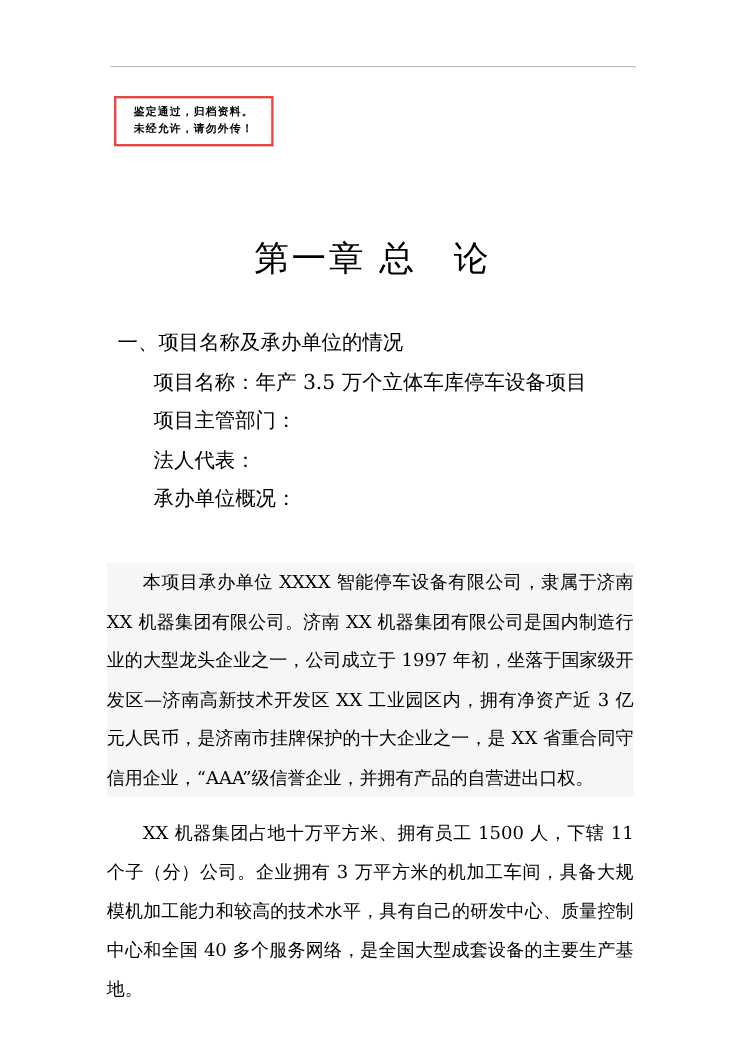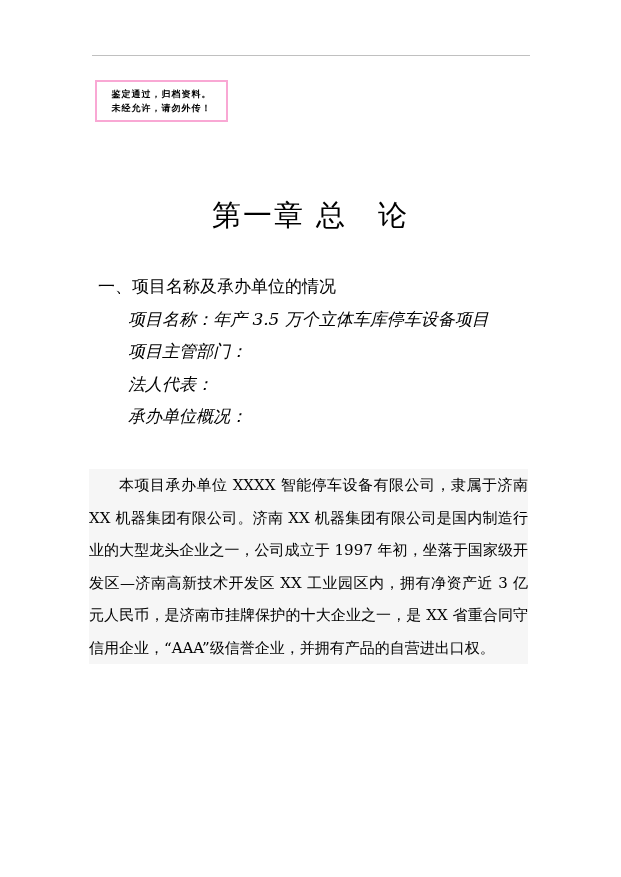--- a/index.html
+++ b/index.html
@@ -23,21 +23,21 @@
     width: 438px;
     height: 1px;
     background: #c0c0c0;
   }
   .stamp-box {
     position: absolute;
     left: 95px;
     top: 80px;
     width: 129px;
     height: 38px;
-    border: 2px solid #f9a8d4;
+    border: 2px solid #ef4444;
     background: #ffffff;
     display: flex;
     flex-direction: column;
     justify-content: center;
     align-items: center;
     gap: 1px;
   }
   .stamp-line {
     font-size: 9px;
     font-weight: bold;
@@ -64,21 +64,20 @@
     width: 440px;
     font-size: 17px;
     line-height: 32.5px;
   }
   .section-heading {
     white-space: nowrap;
   }
   .info-line {
     padding-left: 30px;
     white-space: nowrap;
-    font-style: italic;
   }
   .para {
     position: absolute;
     left: 89px;
     width: 439px;
     font-size: 15px;
     line-height: 32.5px;
     text-align: justify;
     text-indent: 2em;
   }
@@ -108,14 +107,15 @@
   <div class="content">
     <div class="section-heading">一、项目名称及承办单位的情况</div>
     <div class="info-line">项目名称：年产 3.5 万个立体车库停车设备项目</div>
     <div class="info-line">项目主管部门：</div>
     <div class="info-line">法人代表：</div>
     <div class="info-line">承办单位概况：</div>
   </div>
 
   <div class="para para-shaded">本项目承办单位 XXXX 智能停车设备有限公司，隶属于济南 XX 机器集团有限公司。济南 XX 机器集团有限公司是国内制造行业的大型龙头企业之一，公司成立于 1997 年初，坐落于国家级开发区—济南高新技术开发区 XX 工业园区内，拥有净资产近 3 亿元人民币，是济南市挂牌保护的十大企业之一，是 XX 省重合同守信用企业，“AAA”级信誉企业，并拥有产品的自营进出口权。</div>
 
+  <div class="para para-plain">XX 机器集团占地十万平方米、拥有员工 1500 人，下辖 11 个子（分）公司。企业拥有 3 万平方米的机加工车间，具备大规模机加工能力和较高的技术水平，具有自己的研发中心、质量控制中心和全国 40 多个服务网络，是全国大型成套设备的主要生产基地。</div>
 
 </div>
 
 </body></html>

